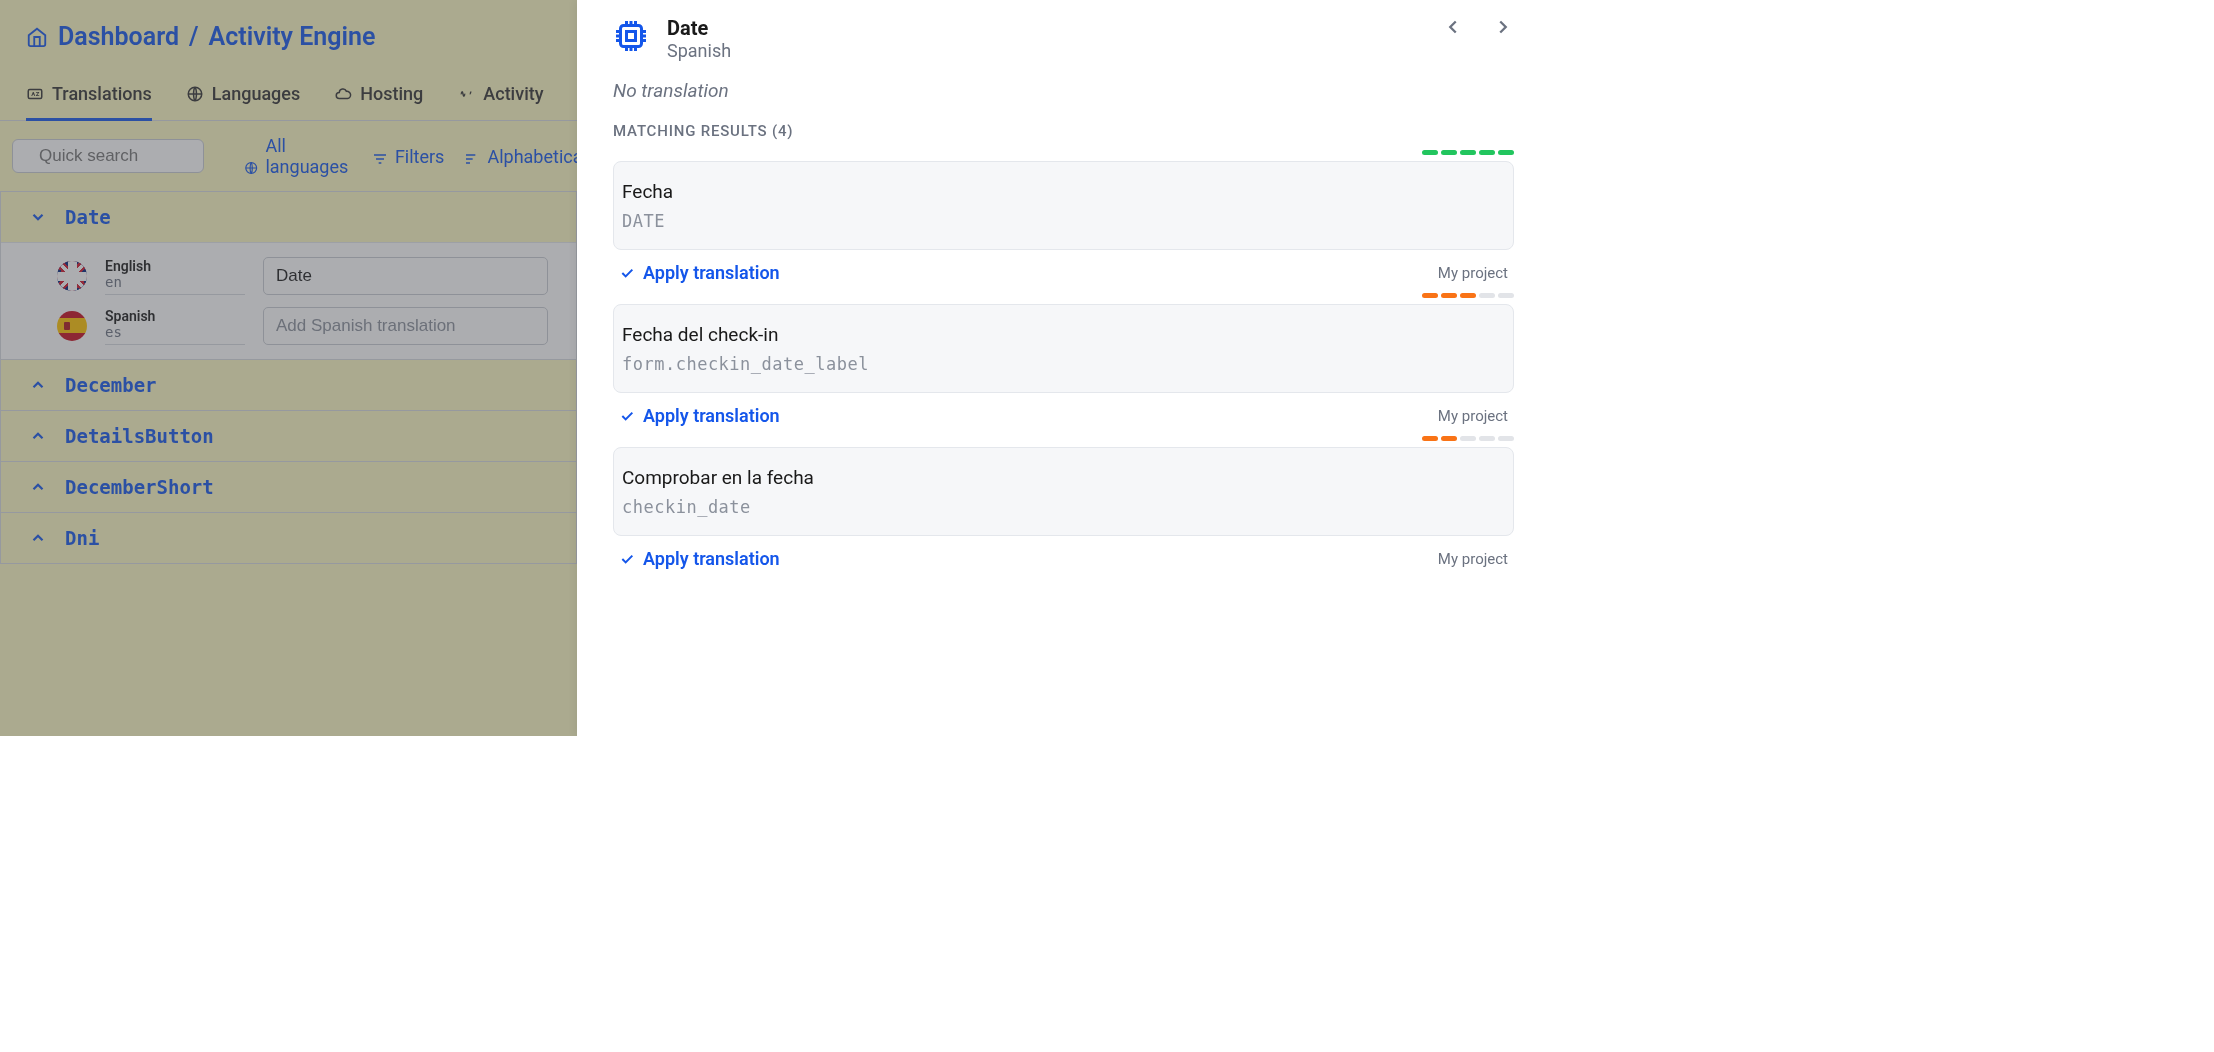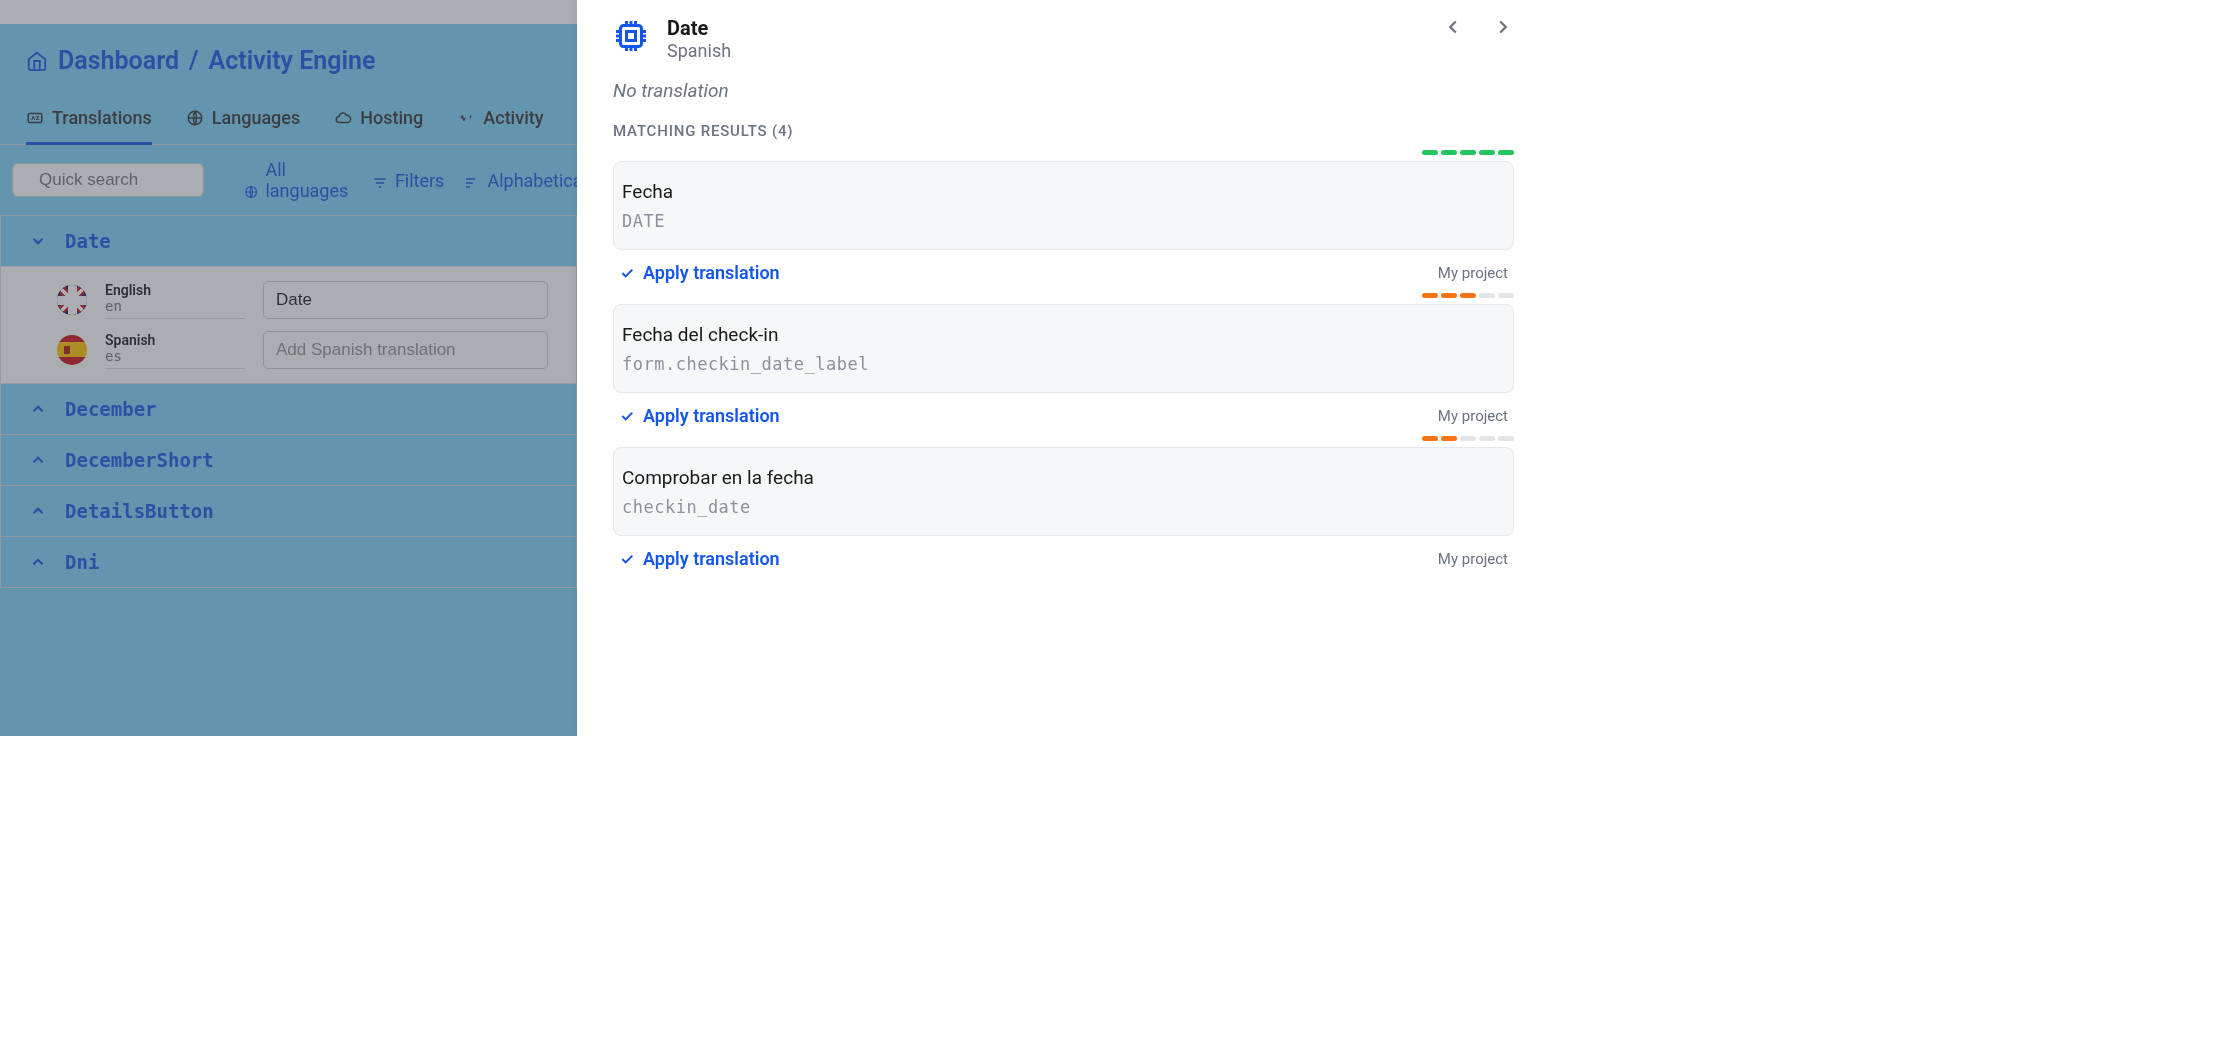--- a/index.html
+++ b/index.html
@@ -1,17 +1,17 @@
 <!DOCTYPE html>
 <html><head>
 <meta charset="utf-8">
 <style>
 * { margin:0; padding:0; box-sizing:border-box; }
 body { font-family:-apple-system,BlinkMacSystemFont,'Segoe UI',Roboto,sans-serif; background:#fff; color:#1a1a1a; width:1550px; height:736px; overflow:hidden; position:relative; }
-.main-area { position:absolute; left:0; top:0; width:577px; height:736px; background:#7dd3fc;margin-top:24px; }
+.main-area { position:absolute; left:0; top:0; width:577px; height:736px; background:#fef9c3; }
 .dimmer { position:absolute; left:0; top:0; width:577px; height:736px; background:rgba(72,74,80,0.45); z-index:5; pointer-events:none; }
 .breadcrumb { display:flex; align-items:center; gap:10px; padding:22px 26px 20px; font-size:25px; font-weight:600; }
 .breadcrumb a { color:#1456ea; text-decoration:none; }
 .breadcrumb-sep { color:#1456ea; }
 .home-icon { width:22px; height:22px; color:#1456ea; }
 .tabs { display:flex; gap:34px; padding:0 26px; border-bottom:1px solid #d7dbe0; }
 .tab { display:flex; align-items:center; gap:8px; padding:12px 0 14px; font-size:18px; color:#333; cursor:pointer; border-bottom:3px solid transparent; margin-bottom:-1px; font-weight:500;}
 .tab.active { border-bottom-color:#1456ea; }
 .tab-icon { width:18px; height:18px; }
 .toolbar { display:flex; align-items:center; gap:20px; padding:14px 12px; }
@@ -186,29 +186,29 @@
             <path d="M6 15l6-6 6 6"></path>
           </svg>
         <span class="key-name">December</span>
       </div>
     </div>
     <div class="key-row">
       <div class="key-header">
         <svg class="chev" viewBox="0 0 24 24" fill="none" stroke="currentColor" stroke-width="3">
             <path d="M6 15l6-6 6 6"></path>
           </svg>
+        <span class="key-name">DetailsButton</span>
+      </div>
+    </div>
+    <div class="key-row">
+      <div class="key-header">
+        <svg class="chev" viewBox="0 0 24 24" fill="none" stroke="currentColor" stroke-width="3">
+            <path d="M6 15l6-6 6 6"></path>
+          </svg>
         <span class="key-name">DecemberShort</span>
-      </div>
-    </div>
-    <div class="key-row">
-      <div class="key-header">
-        <svg class="chev" viewBox="0 0 24 24" fill="none" stroke="currentColor" stroke-width="3">
-            <path d="M6 15l6-6 6 6"></path>
-          </svg>
-        <span class="key-name">DetailsButton</span>
       </div>
     </div>
     <div class="key-row">
       <div class="key-header">
         <svg class="chev" viewBox="0 0 24 24" fill="none" stroke="currentColor" stroke-width="3">
             <path d="M6 15l6-6 6 6"></path>
           </svg>
         <span class="key-name">Dni</span>
       </div>
     </div>

